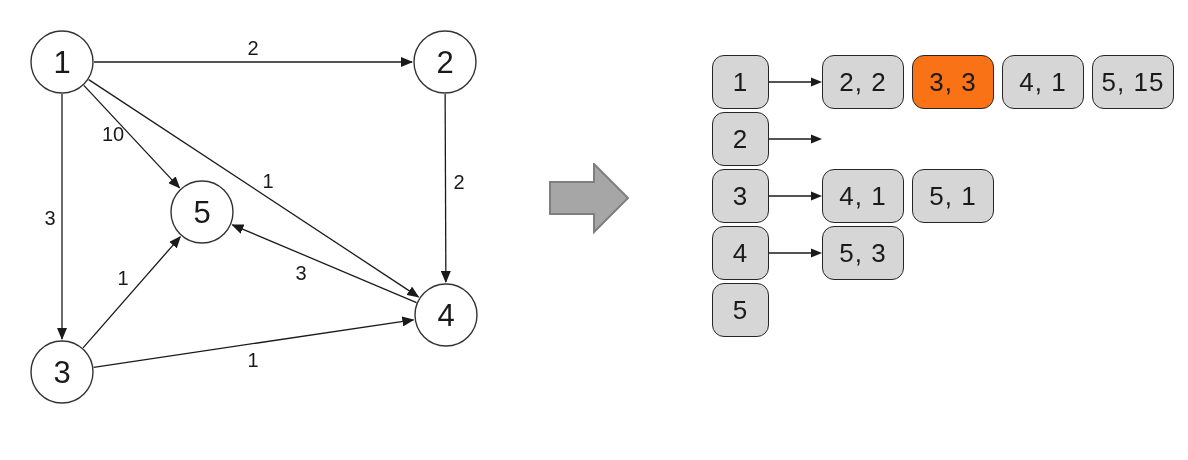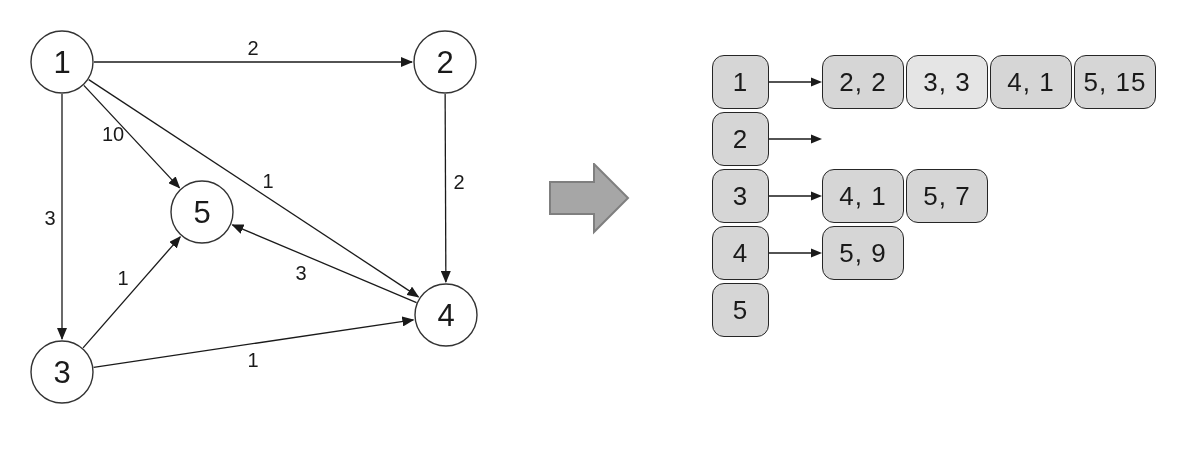--- a/index.html
+++ b/index.html
@@ -20,21 +20,21 @@
   .adj-box {
     height: 54px;
     border-radius: 12px;
     border: 1.4px solid #262626;
     box-sizing: border-box;
     display: flex; align-items: center; justify-content: center;
     font-size: 26px; color: #1a1a1a;
     letter-spacing: 1px;
   }
   .node-box    { width: 57px; }
-  .data-box    { width: 82px; margin-right: 2px; }
+  .data-box    { width: 82px; margin-right: 8px; }
 
   .row-conn { width: 53px; height: 54px; flex: 0 0 53px; }
 
   .graph-node-circle { fill: #ffffff; stroke: #333333; stroke-width: 1.4; }
   .graph-node-label  { font-size: 31px; fill: #1a1a1a; text-anchor: middle; }
   .graph-edge-line   { stroke: #1a1a1a; stroke-width: 1.3; fill: none; }
   .graph-edge-label  { font-size: 20px; fill: #1a1a1a; text-anchor: middle; }
 </style>
 </head>
 <body>
@@ -94,46 +94,46 @@
   </svg>
 
   <div id="adj-list">
       <div class="adj-row">
         <div class="adj-box node-box" style="background: rgb(214, 214, 214); border-color: rgb(38, 38, 38);">1</div>
         <svg width="53" height="54" class="row-conn">
           <line x1="0" y1="27" x2="44" y2="27" stroke="#1a1a1a" stroke-width="1.3"></line>
           <polygon points="42,22.5 53,27 42,31.5" fill="#1a1a1a"></polygon>
         </svg>
         <div class="adj-box data-box" style="background: rgb(214, 214, 214); border-color: rgb(38, 38, 38);">2, 2</div>
-        <div class="adj-box data-box" style="background: #e5e5e5; border-color: rgb(38, 38, 38);">3, 3</div>
+        <div class="adj-box data-box" style="background: #f97316; border-color: rgb(38, 38, 38);">3, 3</div>
         <div class="adj-box data-box" style="background: rgb(214, 214, 214); border-color: rgb(38, 38, 38);">4, 1</div>
         <div class="adj-box data-box" style="background: rgb(214, 214, 214); border-color: rgb(38, 38, 38);">5, 15</div>
       </div>
       <div class="adj-row">
         <div class="adj-box node-box" style="background: rgb(214, 214, 214); border-color: rgb(38, 38, 38);">2</div>
         <svg width="53" height="54" class="row-conn">
           <line x1="0" y1="27" x2="44" y2="27" stroke="#1a1a1a" stroke-width="1.3"></line>
           <polygon points="42,22.5 53,27 42,31.5" fill="#1a1a1a"></polygon>
         </svg>
       </div>
       <div class="adj-row">
         <div class="adj-box node-box" style="background: rgb(214, 214, 214); border-color: rgb(38, 38, 38);">3</div>
         <svg width="53" height="54" class="row-conn">
           <line x1="0" y1="27" x2="44" y2="27" stroke="#1a1a1a" stroke-width="1.3"></line>
           <polygon points="42,22.5 53,27 42,31.5" fill="#1a1a1a"></polygon>
         </svg>
         <div class="adj-box data-box" style="background: rgb(214, 214, 214); border-color: rgb(38, 38, 38);">4, 1</div>
-        <div class="adj-box data-box" style="background: rgb(214, 214, 214); border-color: rgb(38, 38, 38);">5, 7</div>
+        <div class="adj-box data-box" style="background: rgb(214, 214, 214); border-color: rgb(38, 38, 38);">5, 1</div>
       </div>
       <div class="adj-row">
         <div class="adj-box node-box" style="background: rgb(214, 214, 214); border-color: rgb(38, 38, 38);">4</div>
         <svg width="53" height="54" class="row-conn">
           <line x1="0" y1="27" x2="44" y2="27" stroke="#1a1a1a" stroke-width="1.3"></line>
           <polygon points="42,22.5 53,27 42,31.5" fill="#1a1a1a"></polygon>
         </svg>
-        <div class="adj-box data-box" style="background: rgb(214, 214, 214); border-color: rgb(38, 38, 38);">5, 9</div>
+        <div class="adj-box data-box" style="background: rgb(214, 214, 214); border-color: rgb(38, 38, 38);">5, 3</div>
       </div>
       <div class="adj-row">
         <div class="adj-box node-box" style="background: rgb(214, 214, 214); border-color: rgb(38, 38, 38);">5</div>
       </div>
     </div>
 
 </div>
 
 </body></html>

